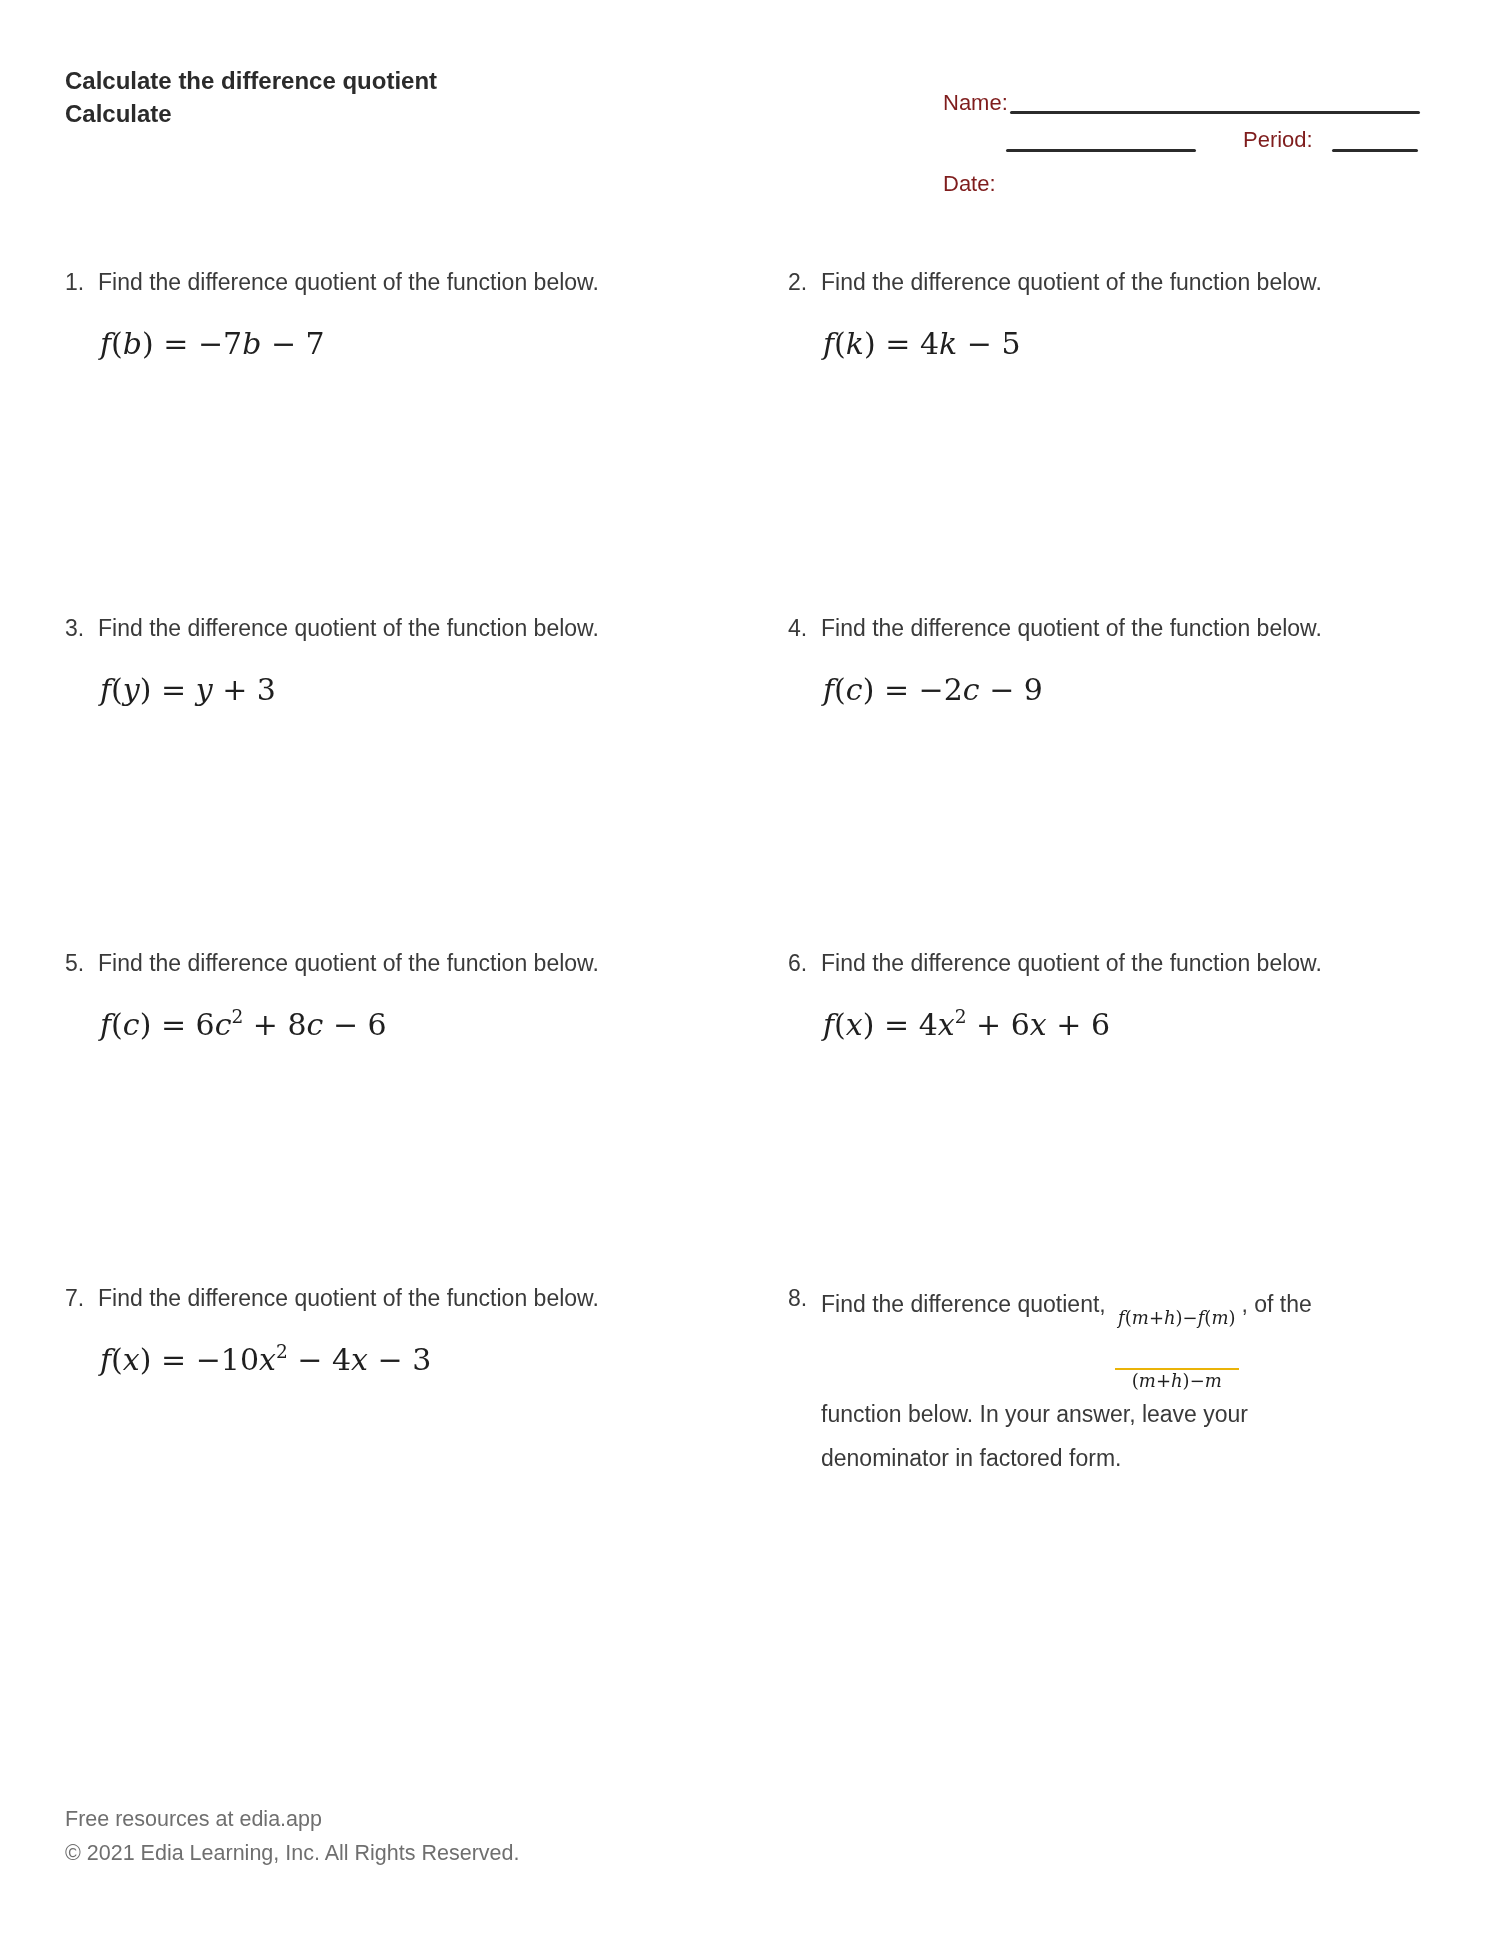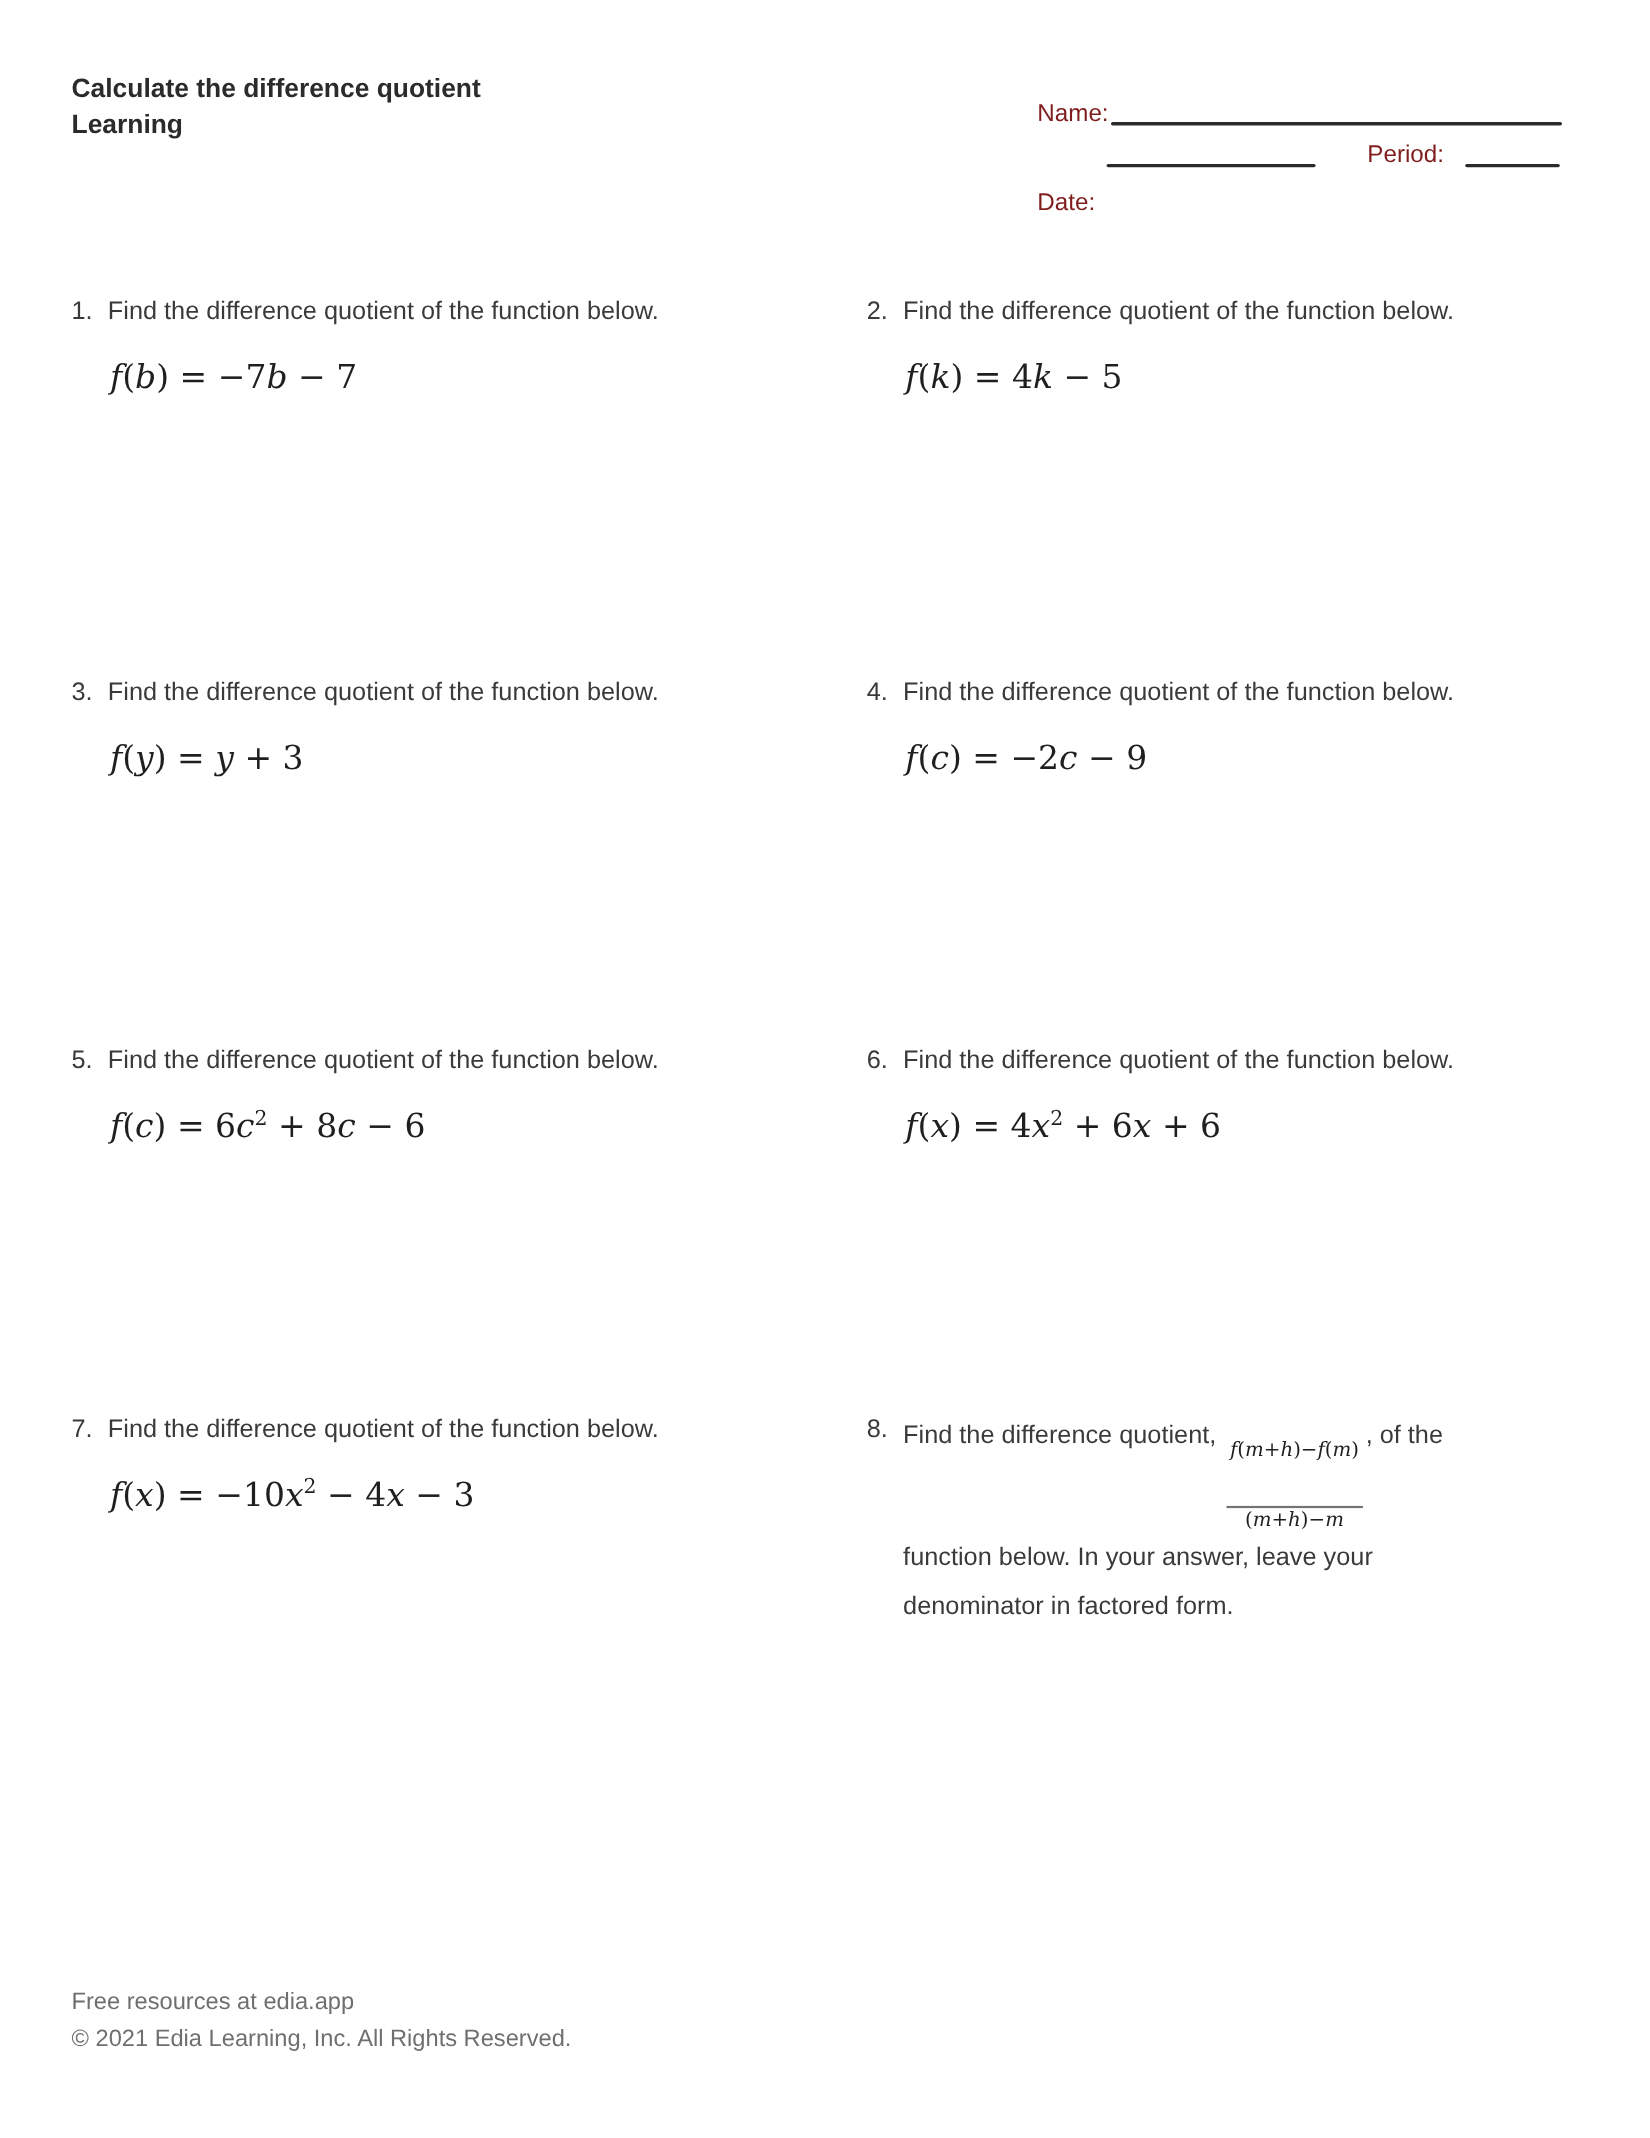--- a/index.html
+++ b/index.html
@@ -28,35 +28,35 @@
            margin:28px 0 0 35px;white-space:nowrap;}
   .p8 .formula{margin-top:10px;}
 
   
   .mi{font-family:"DejaVu Serif",serif;font-style:italic;}
   .mr{font-family:"DejaVu Serif",serif;font-style:normal;}
   sup.msup{font-size:0.62em;vertical-align:0.62em;line-height:0;}
   .mfrac{display:inline-flex;flex-direction:column;text-align:center;
          vertical-align:-0.55em;font-size:0.6em;line-height:1.25;margin:0 3px;}
   .mfrac .mnum{display:block;padding:0 3px;}
-  .mfrac .mden{display:block;border-top:2px solid #737373;padding:0 3px;}
+  .mfrac .mden{display:block;border-top:2px solid #eab308;padding:0 3px;}
   .pmath{font-family:"DejaVu Serif",serif;color:#1f1f1f;}
   .pmath .mfrac{font-size:18px;vertical-align:-0.65em;line-height:1.2;gap:40px;}
 
   
   .footer{position:absolute;left:65px;top:1802px;font-size:21.5px;line-height:34px;color:#6f6f6f;}
 </style>
 </head>
 <body>
 
 <div class="page">
 
   <div class="title-block">
     <div>Calculate the difference quotient</div>
-    <div>Learning</div>
+    <div>Calculate</div>
   </div>
 
   <span class="field-label lbl-name">Name:</span>
   <div class="fill-line line-name"></div>
 
   <span class="field-label lbl-date">Date:</span>
   <div class="fill-line line-date"></div>
 
   <span class="field-label lbl-period">Period:</span>
   <div class="fill-line line-period"></div>

